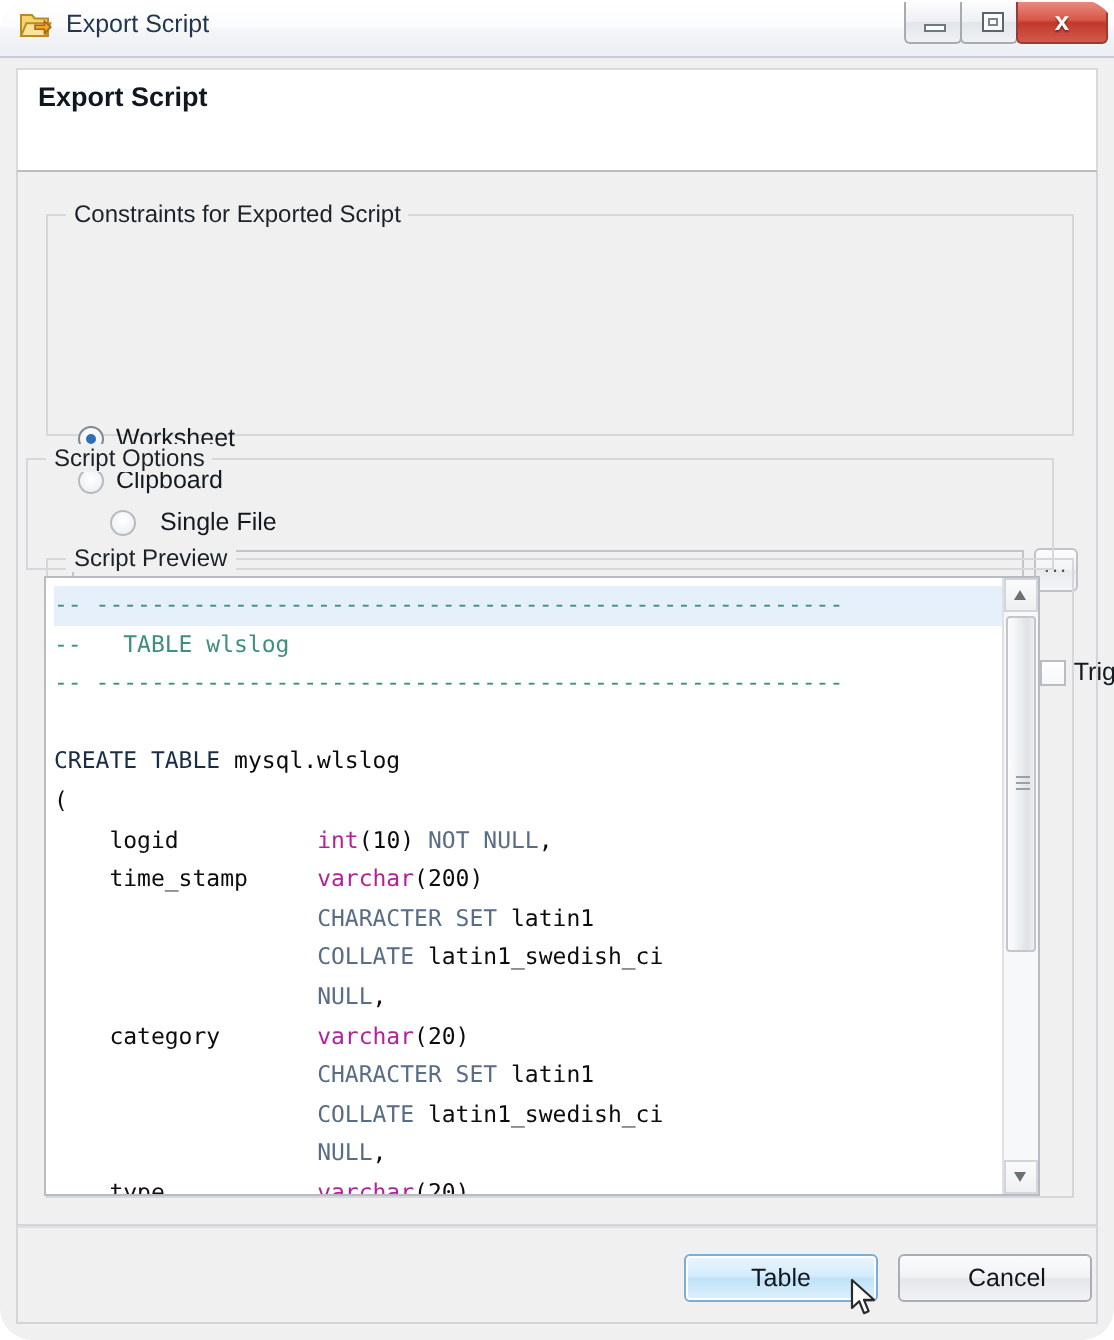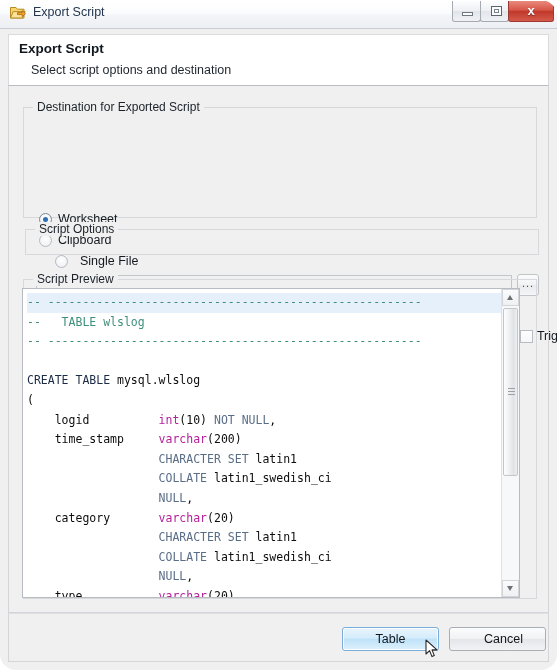--- a/index.html
+++ b/index.html
@@ -157,21 +157,21 @@
     top: -8px;
     left: 9px;
     background: #f0f0f0;
     padding: 0 4px;
     font-size: 12px;
     color: #1b222a;
     white-space: nowrap;
   }
 
   #group-destination { left: 14px; top: 21px; width: 514px; height: 111px; }
-  #group-options     { left: 16px; top: 143px; width: 514px; height: 26px; }
+  #group-options     { left: 4px; top: 143px; width: 514px; height: 56px; }
   #group-preview     { left: 14px; top: 193px; width: 514px; height: 320px; }
 
   
   .radio-row {
     position: absolute;
     display: flex;
     align-items: center;
     gap: 6px;
     font-size: 12.5px;
     color: #141a21;
@@ -415,27 +415,26 @@
           <i class="glyph-max"></i>
         </div>
       <div class="win-btn close">
         <span class="glyph-close">x</span>
       </div>
     </div>
   </div>
 
   <div class="header">
     <div class="header-title">Export Script</div>
-    <div class="header-sub">Select script options and destination</div>
   </div>
 
   <div class="body-panel">
 
     <div class="group" id="group-destination">
-      <span class="group-title">Destination for Exported Script</span>
+      <span class="group-title">Constraints for Exported Script</span>
     </div>
 
     <div class="radio-row" style="left:30px; top:126px;">
       <span class="radio checked"></span>
       <span>Worksheet</span>
     </div>
     <div class="radio-row" style="left:30px; top:147px;">
       <span class="radio"></span>
       <span>Clipboard</span>
     </div>

